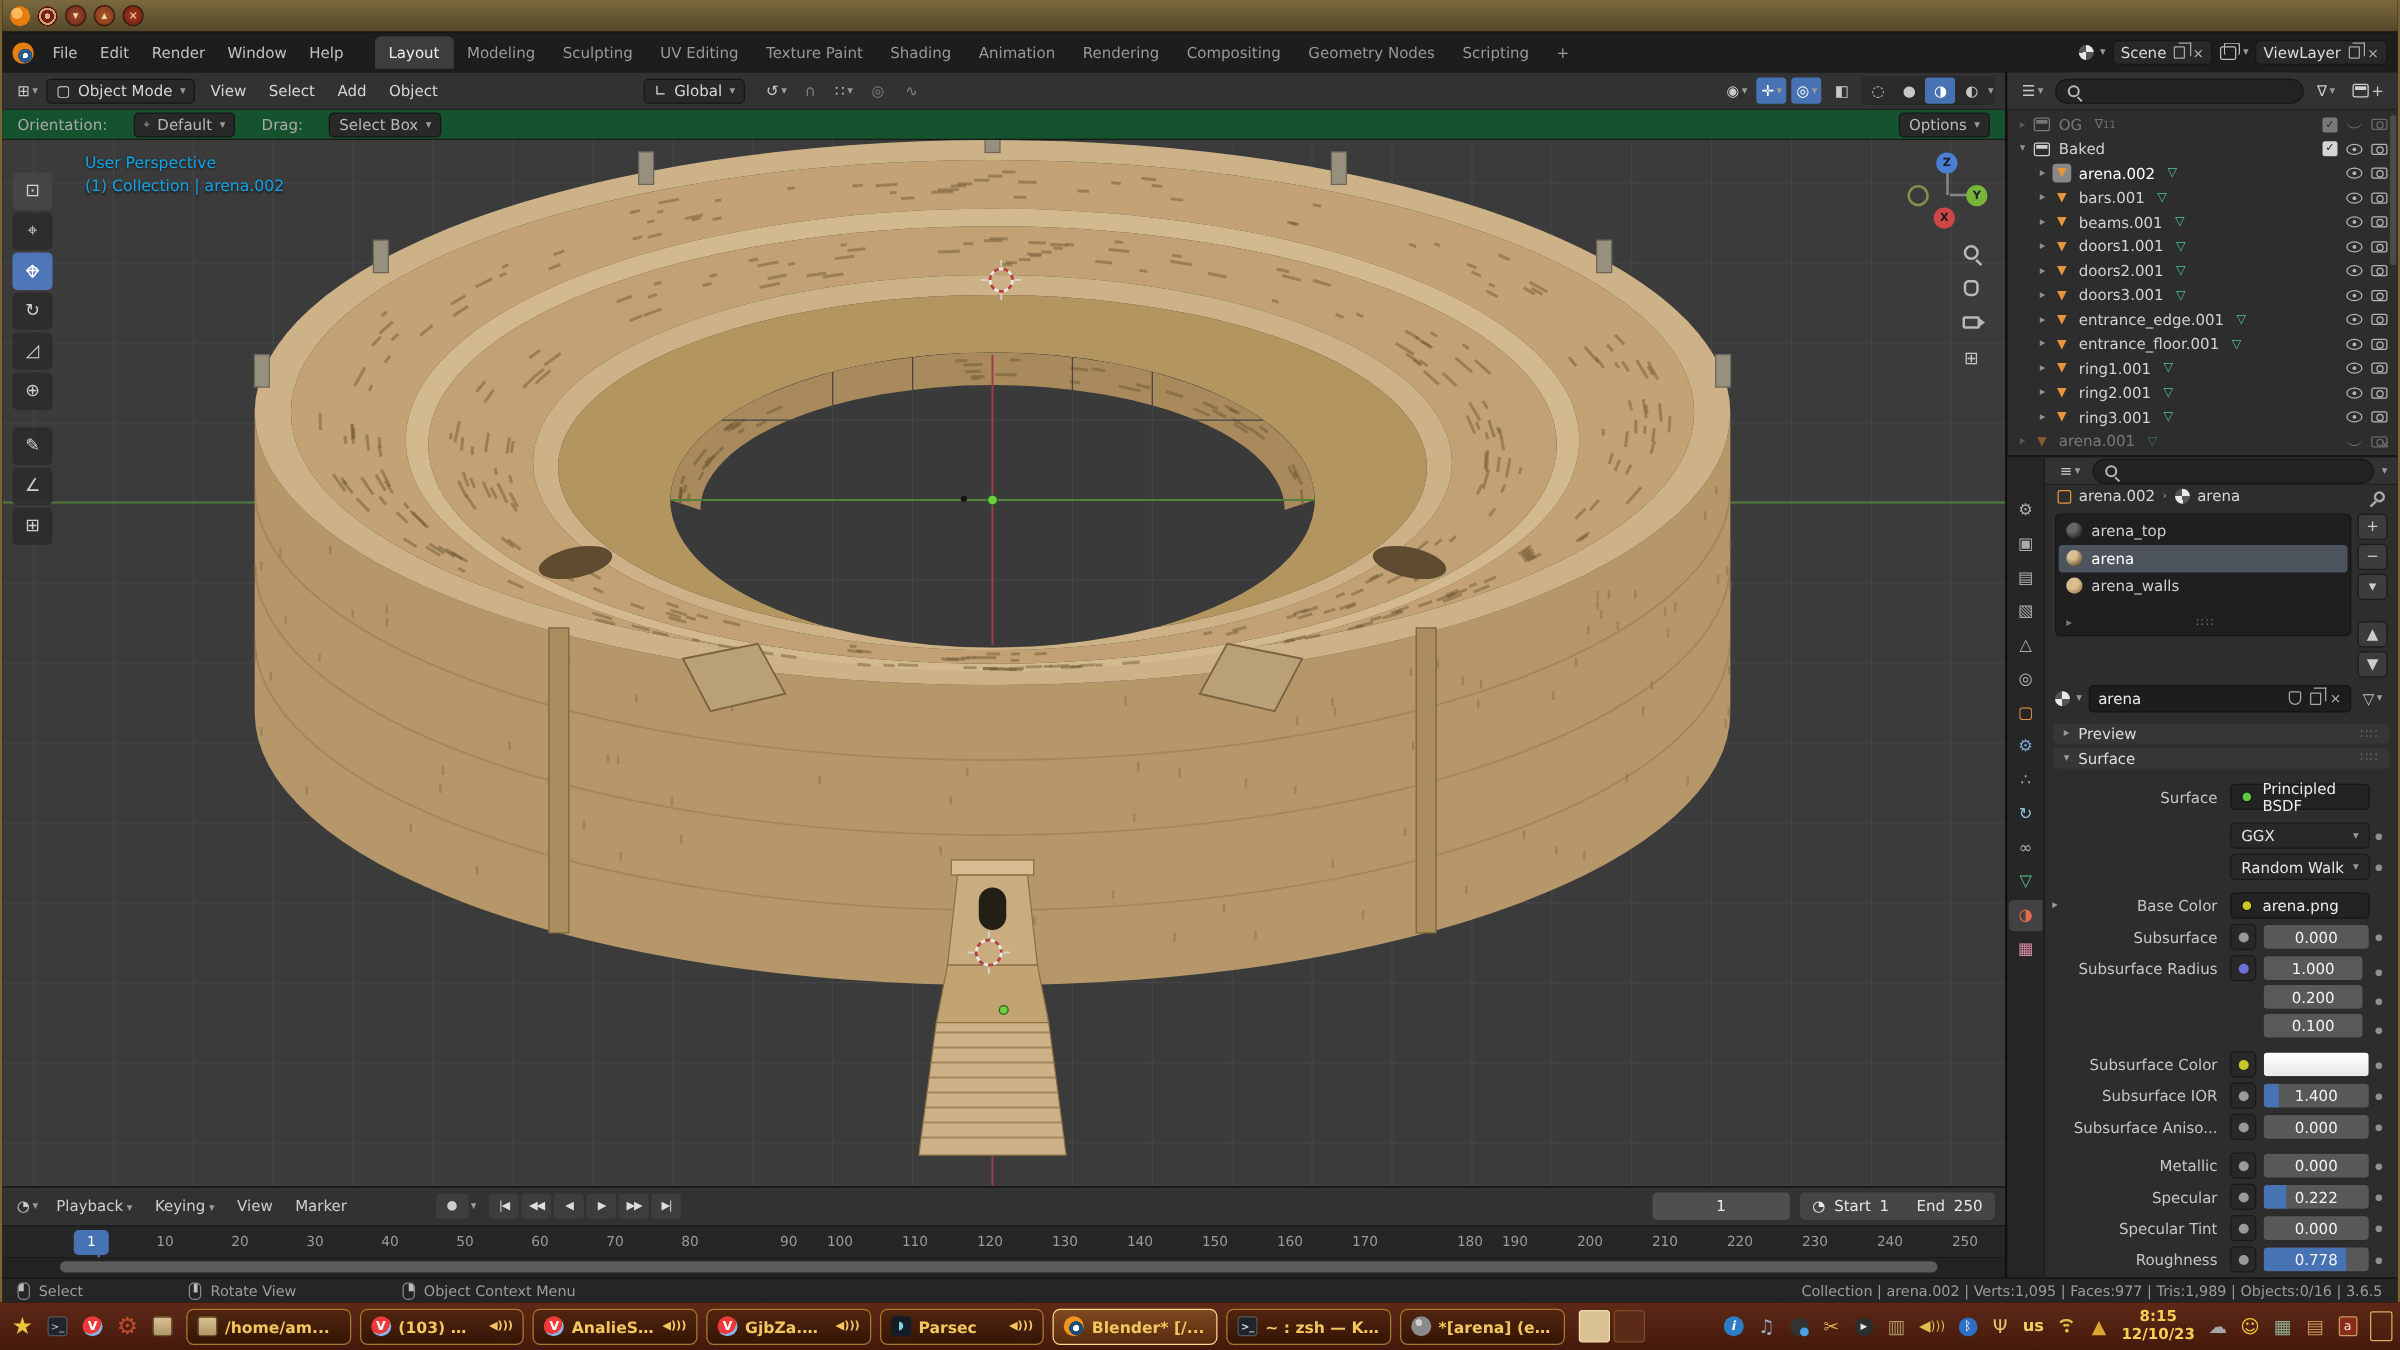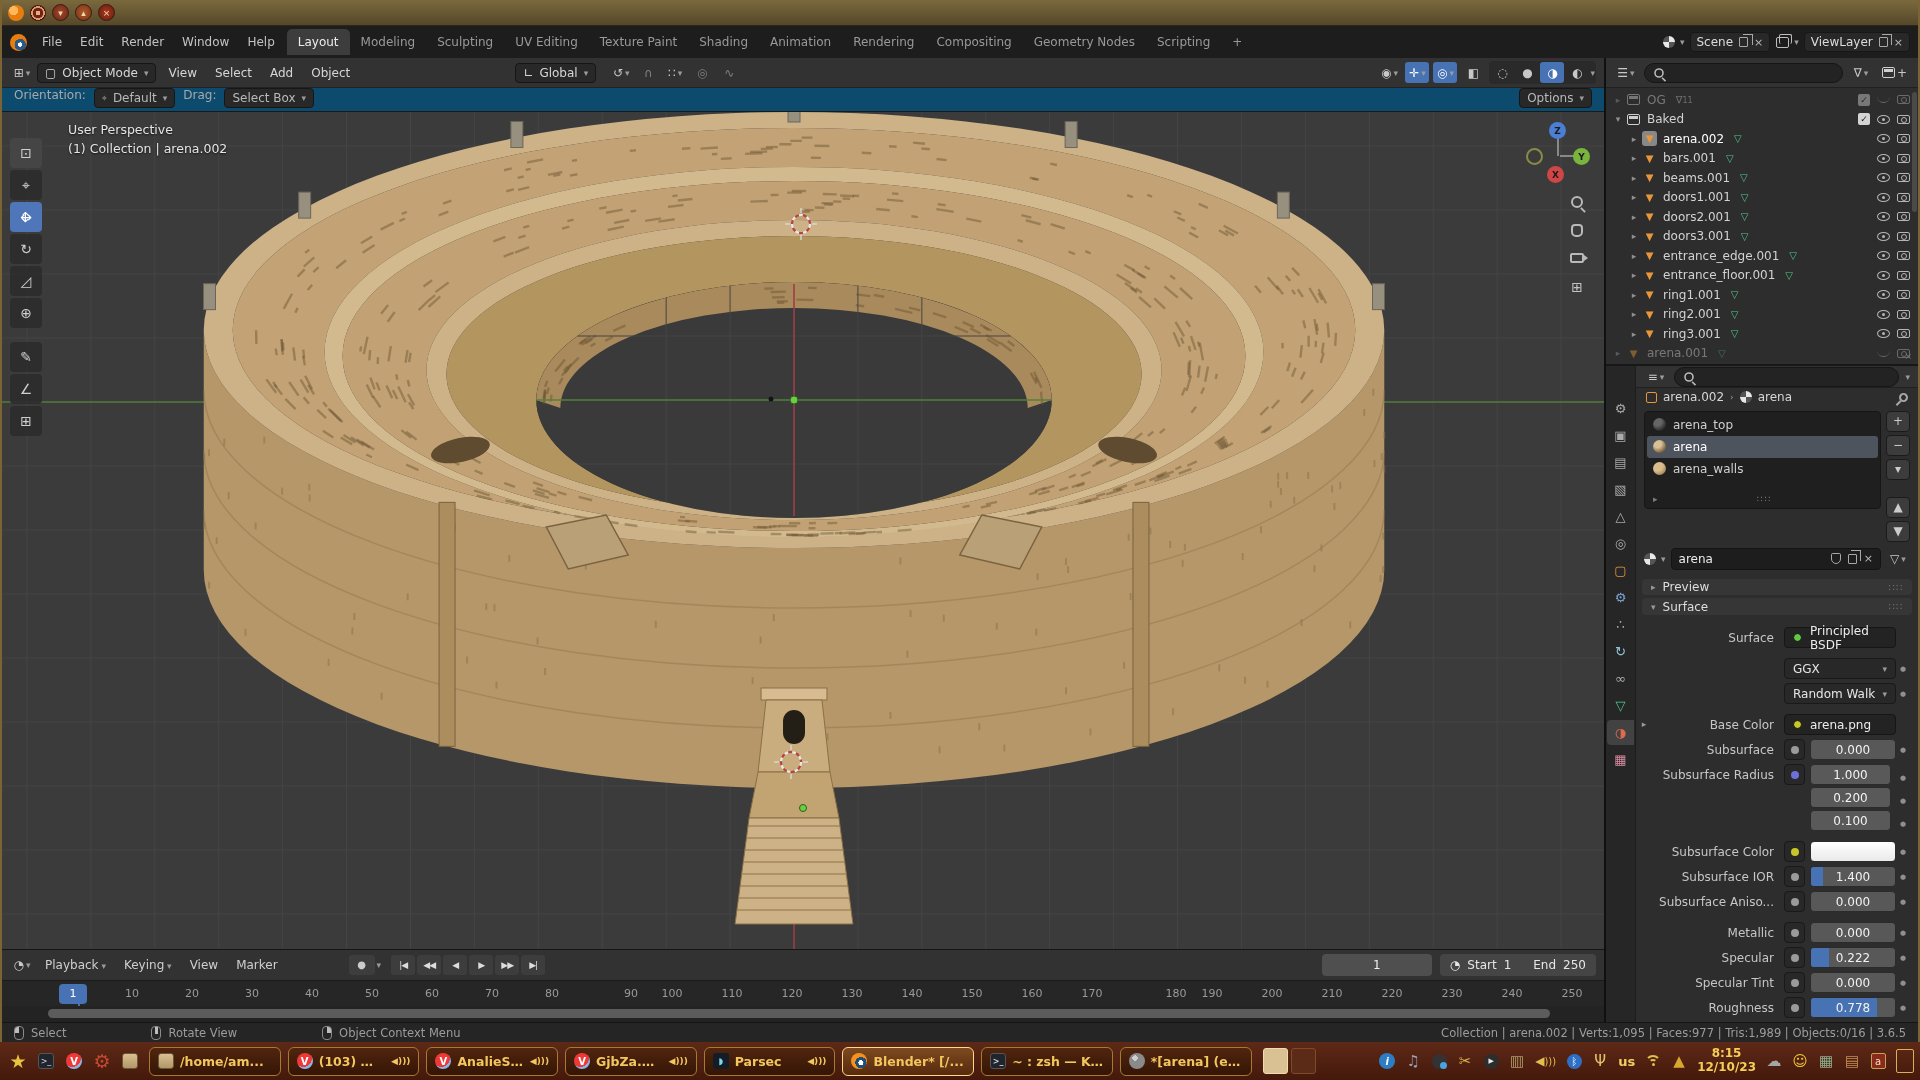--- a/index.html
+++ b/index.html
@@ -16,21 +16,21 @@
   .tb-title { flex:1; text-align:center; color:#e5d463; font-weight:bold; font-size:13px; text-shadow:0 1px 2px rgba(0,0,0,.6); white-space:nowrap; overflow:hidden; }
   .wbtn { width:17px; height:17px; border-radius:50%; display:flex; align-items:center; justify-content:center; font-size:9px; color:#f3d9a8; flex:none; border:1px solid #3a1c10; }
   .wbtn.b1 { background:radial-gradient(#a04a2c,#6b2416); }
   .wbtn.b2 { background:radial-gradient(#b05a2c,#7a3216); }
   .wbtn.b3 { background:radial-gradient(#a83a22,#661a0e); }
 
   
   .menubar { height:32px; background:#1d1d1d; display:flex; align-items:center; padding:0 8px; color:#c2c2c2; }
   .blender-logo { width:17px; height:17px; border-radius:50%; background:radial-gradient(circle at 60% 62%, #fff 0 14%, #2a5a8a 15% 38%, #e87d0d 39% 100%); margin-right:6px; flex:none; }
   .menu-item { padding:4px 9px; border-radius:4px; white-space:nowrap; }
-  .ws-tabs { display:flex; margin-left:3px; align-items:flex-end;text-align:right; }
+  .ws-tabs { display:flex; margin-left:16px; align-items:flex-end;text-align:right; }
   .ws-tab { padding:6px 11px; color:#999; border-radius:5px 5px 0 0; white-space:nowrap; }
   .ws-tab.active { background:#3d3d3d; color:#ececec; }
   .mb-right { margin-left:auto; display:flex; align-items:center; gap:6px; }
   .id-widget { display:flex; align-items:center; gap:5px; }
   .id-field { display:flex; align-items:center; gap:6px; background:#282828; border:1px solid #171717; border-radius:4px; padding:2px 6px; color:#dcdcdc; }
   .sphere-ic { width:12px; height:12px; border-radius:50%; background:conic-gradient(#e8e8e8 0 25%, #555 25% 50%, #e8e8e8 50% 75%, #555 75%); flex:none; }
   .layers-ic { width:13px; height:11px; border:1.5px solid #bdbdbd; border-radius:2px; position:relative; flex:none; }
   .layers-ic::after { content:""; position:absolute; left:2px; top:-4px; width:11px; height:9px; border:1.5px solid #bdbdbd; border-radius:2px; border-bottom:none; }
   .chev { color:#9a9a9a; font-size:9px; }
   .i-x { color:#b5b5b5; font-size:11px; }
@@ -40,27 +40,27 @@
   .vp-col { width:1604px; flex:none; display:flex; flex-direction:column; border-right:2px solid #101010; min-height:0; }
 
   .vp-header { height:30px; background:#323232; border-bottom:1px solid #222; display:flex; align-items:center; padding:0 8px; gap:3px; color:#d6d6d6; }
   .dropdown { display:flex; align-items:center; gap:6px; background:#282828; border:1px solid #161616; border-radius:4px; padding:2px 7px; white-space:nowrap; }
   .icon-btn { min-width:24px; height:21px; border-radius:3px; display:flex; align-items:center; justify-content:center; gap:2px; color:#c8c8c8; padding:0 3px; }
   .icon-btn.active { background:#4772b3; color:#fff; }
   .icon-btn.dim { opacity:.5; }
   .btn-group { display:flex; align-items:center; background:#2a2a2a; border-radius:4px; padding:1px; gap:1px; }
   .sp { width:10px; }
 
-  .vp-tools { height:24px; background:#0c4a6e; border-bottom:1px solid #191919; display:flex; align-items:flex-start; padding:0 12px; gap:8px; color:#b9b9b9; }
+  .vp-tools { height:24px; background:#14532d; border-bottom:1px solid #191919; display:flex; align-items:center; padding:0 12px; gap:21px; color:#b9b9b9; }
   .vp-tools .lbl { color:#a8a8a8; }
 
   
   .viewport { position:relative; flex:1; min-height:0; background:#3b3b3b; overflow:hidden; }
   .viewport svg { position:absolute; inset:0; width:100%; height:100%; }
-  .vp-overlay-text { position:absolute; left:66px; top:8px; color:#e5e5e5; font-size:12.5px; line-height:1.55; text-shadow:0 1px 2px rgba(0,0,0,.7); }
+  .vp-overlay-text { position:absolute; left:66px; top:8px; color:#0ea5e9; font-size:12.5px; line-height:1.55; text-shadow:0 1px 2px rgba(0,0,0,.7); }
   .vp-toolbar { position:absolute; left:8px; top:26px; display:flex; flex-direction:column; gap:2px; }
   .tool-btn { width:32px; height:30px; background:rgba(45,45,45,.92); border-radius:4px; color:#cfcfcf; display:flex; align-items:center; justify-content:center; font-size:14px; position:relative; }
   .tool-btn.semi { background:#454545; }
   .tool-btn.active { background:#4f76b8; color:#fff; }
   .tool-btn.gap { margin-top:12px; }
   .tb-move span.v { position:absolute; transform:rotate(90deg); }
   .gizmo { position:absolute; right:14px; top:10px; width:64px; height:64px; }
   .gz-dot { position:absolute; width:17px; height:17px; border-radius:50%; font-size:9px; font-weight:bold; color:#1a1a20; display:flex; align-items:center; justify-content:center; }
   .gz-line { position:absolute; background:#888; }
   .nav-icons { position:absolute; right:20px; top:84px; display:flex; flex-direction:column; gap:16px; align-items:center; color:#c3c3c3; }

